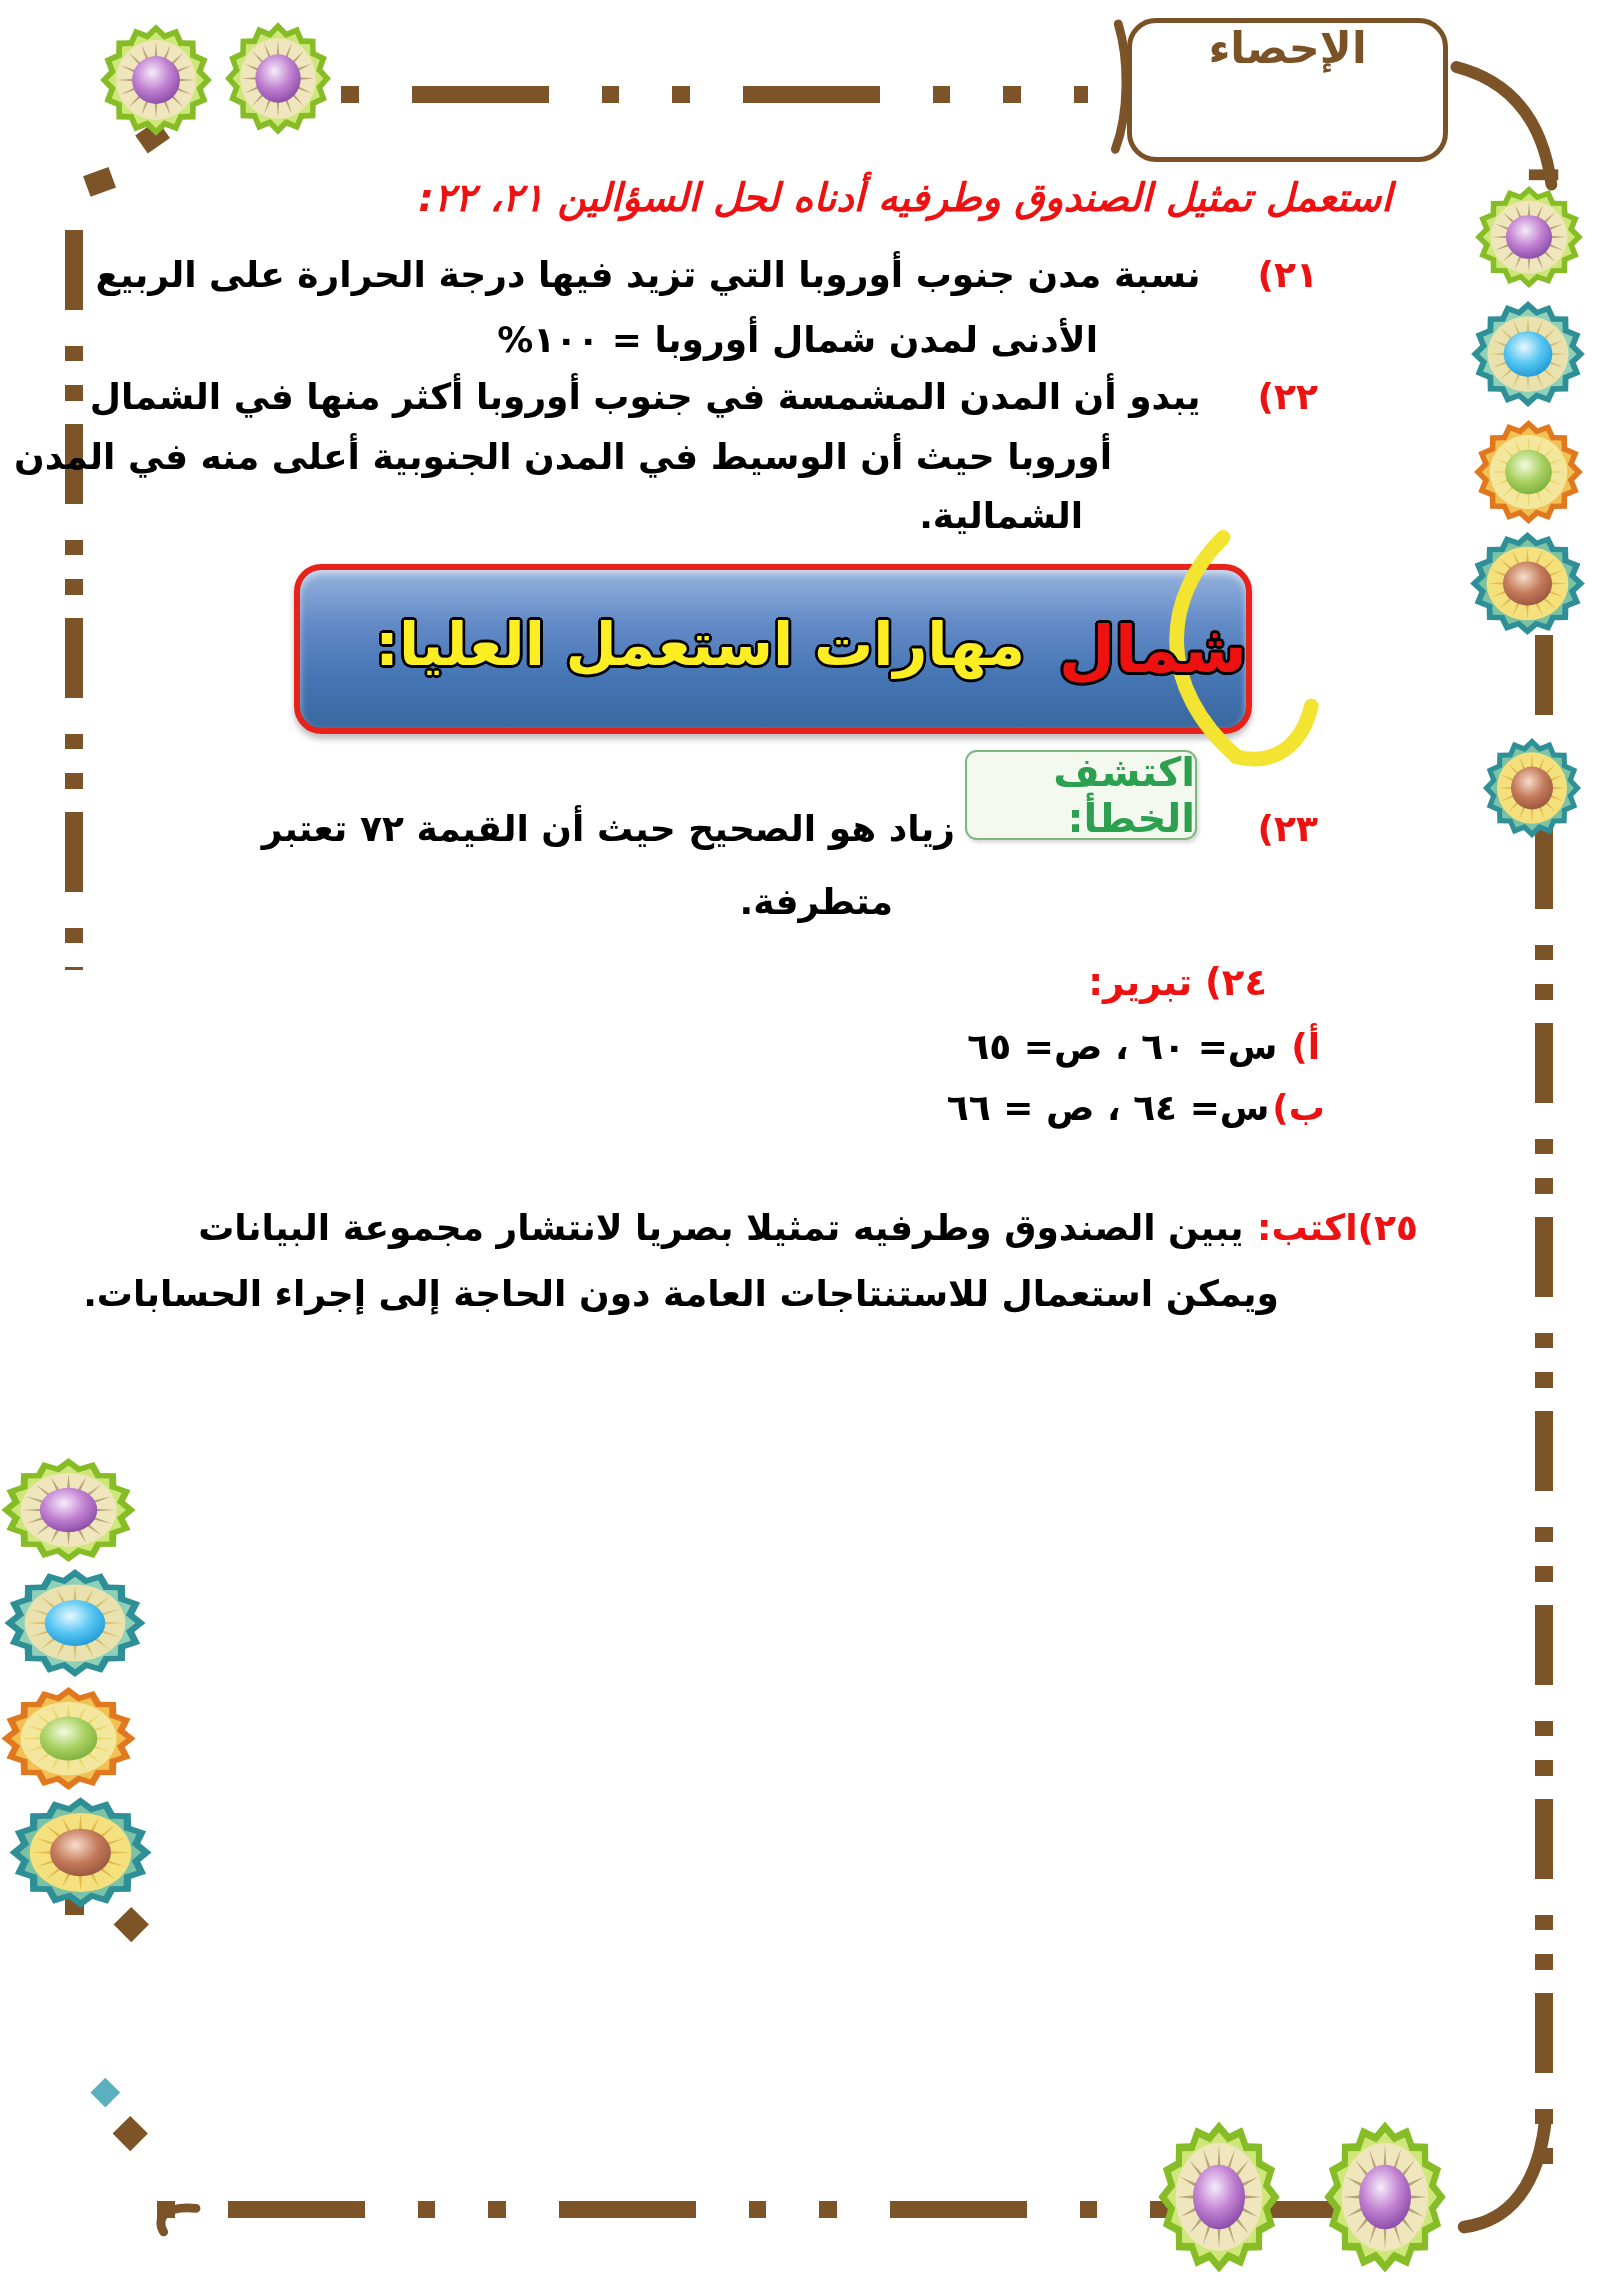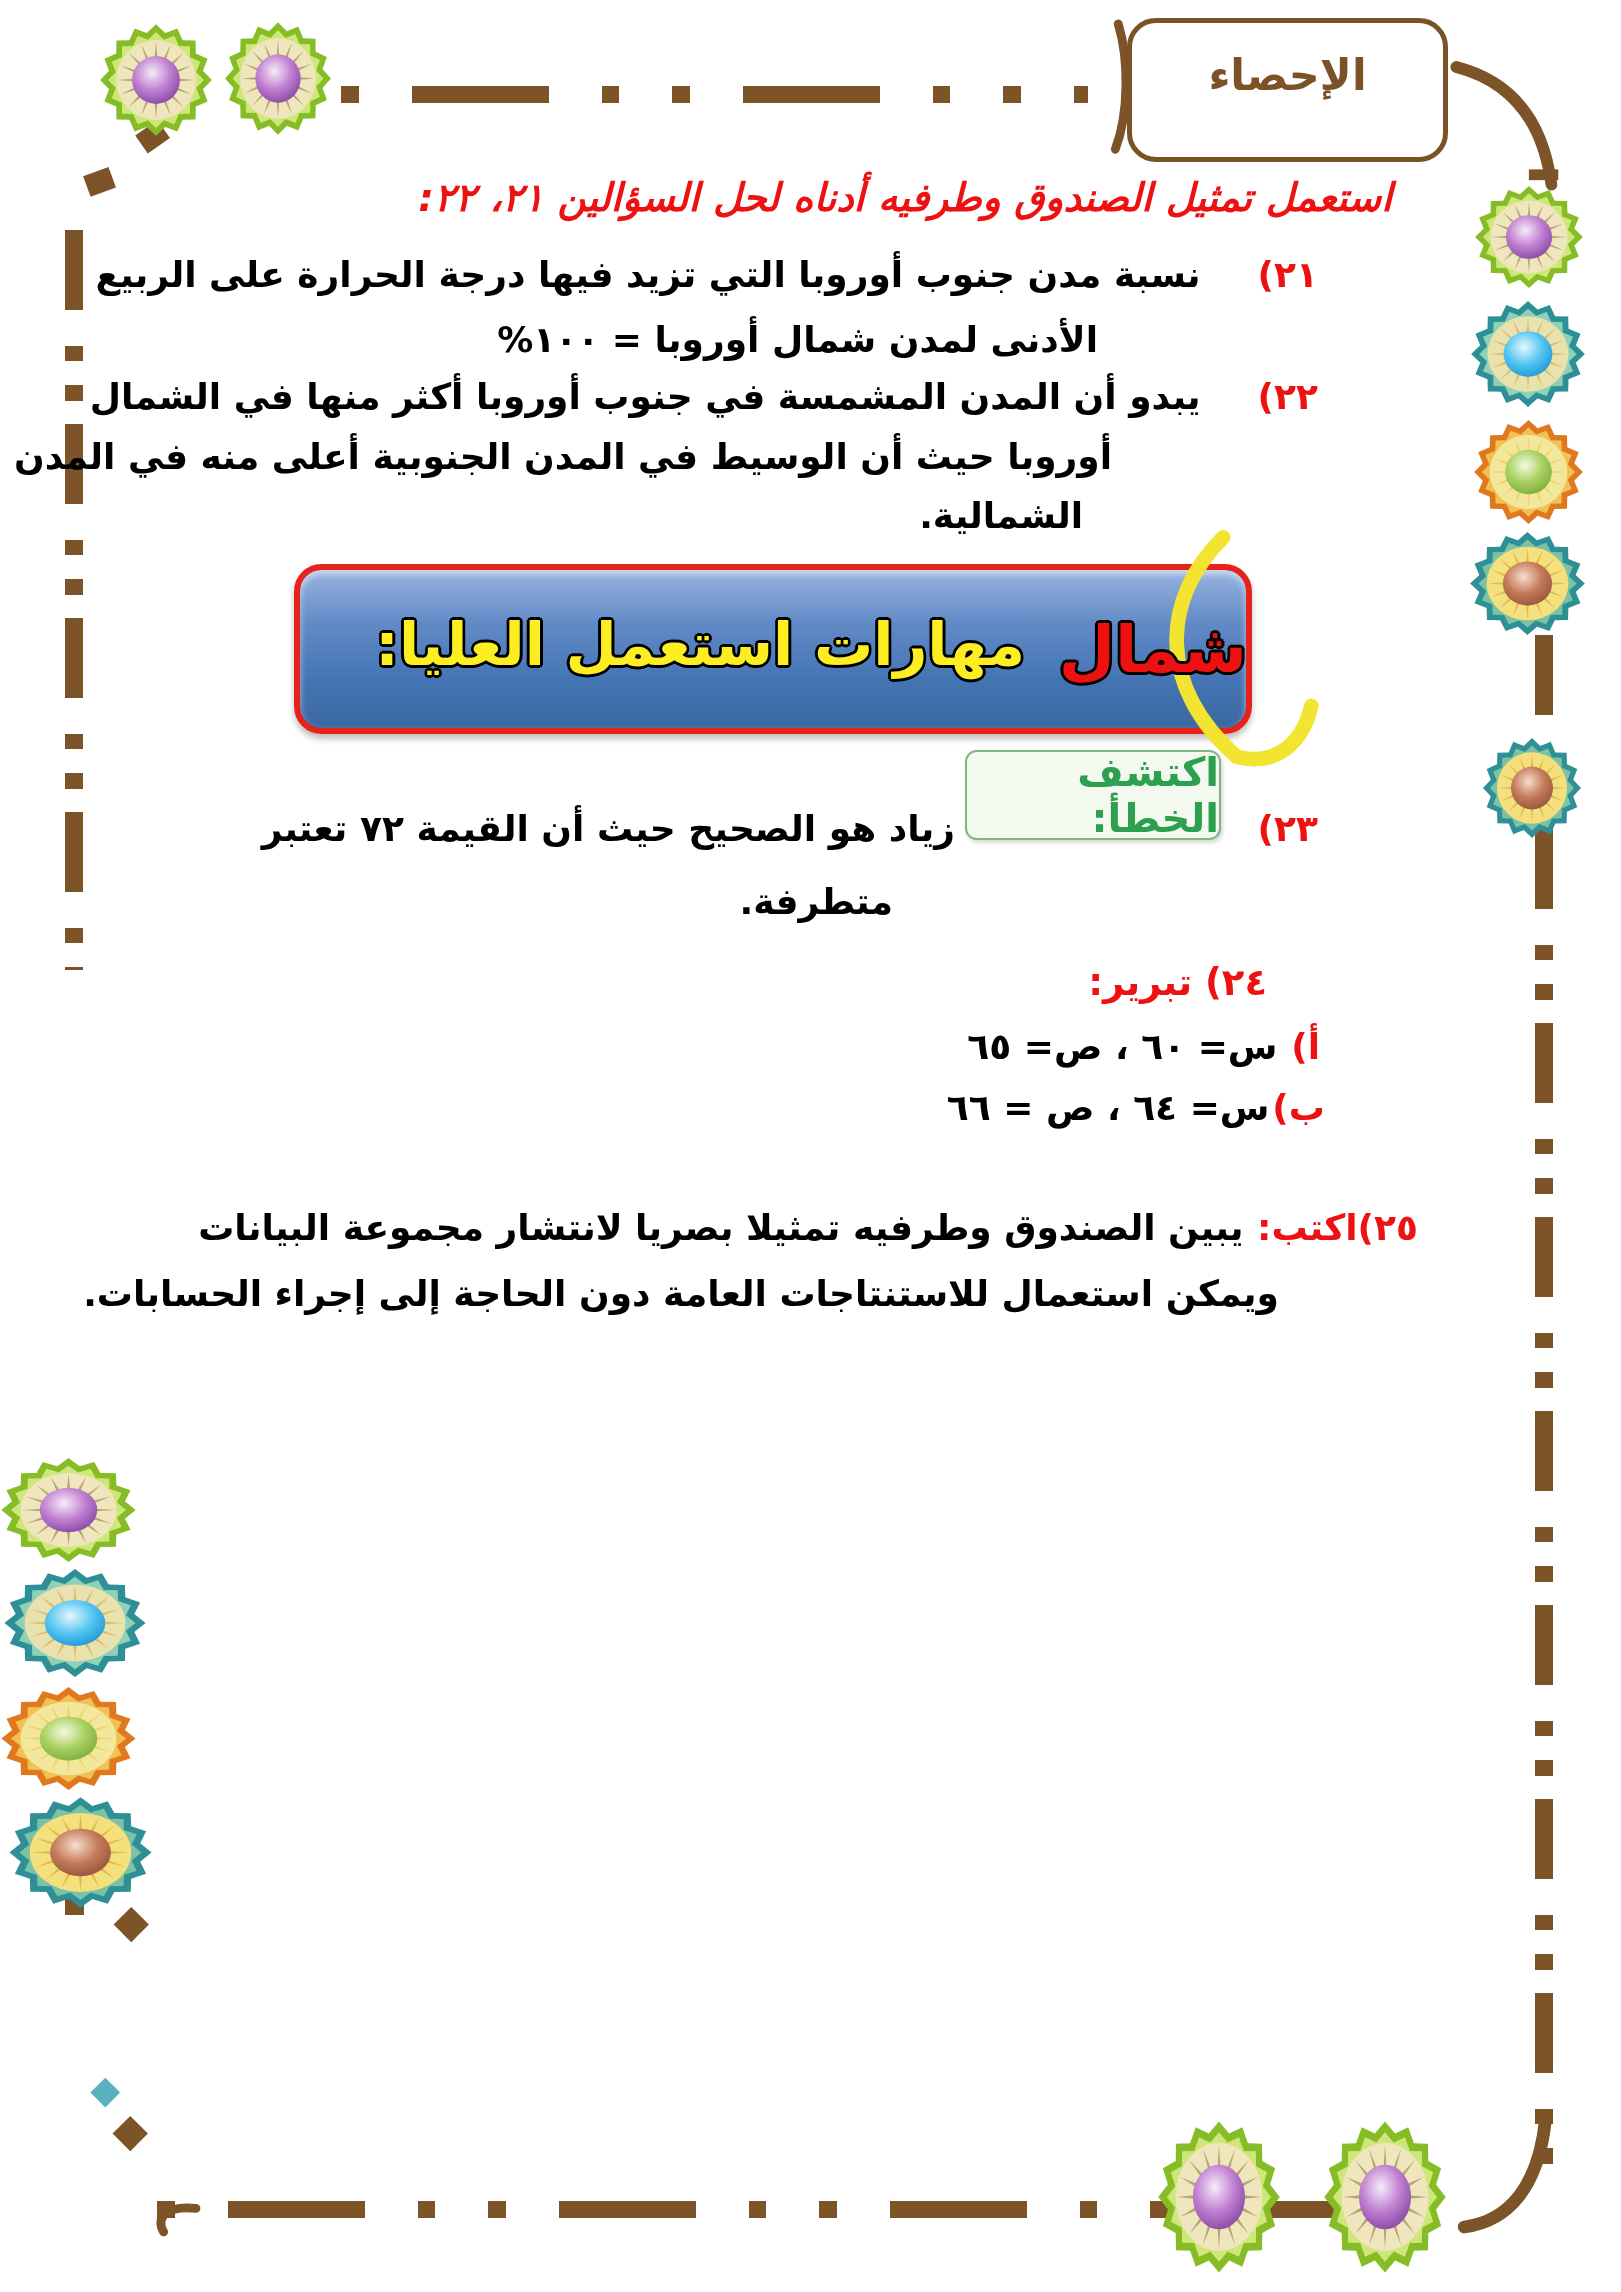--- a/index.html
+++ b/index.html
@@ -9,35 +9,35 @@
   .dashH{position:absolute;height:16.7px;
     background:repeating-linear-gradient(90deg,#7d5427 0 17.6px,transparent 17.6px 71px,
       #7d5427 71px 208px,transparent 208px 261px,#7d5427 261px 278px,transparent 278px 331px);}
   .dashV{position:absolute;width:17.6px;
     background:repeating-linear-gradient(180deg,#7d5427 0 80px,transparent 80px 116px,
       #7d5427 116px 131px,transparent 131px 155px,#7d5427 155px 171px,transparent 171px 194px);}
   .mark{position:absolute;background:#7d5427;}
   .flower{position:absolute;display:block;}
   .overlay{position:absolute;left:0;top:0;pointer-events:none;}
   .title-box{position:absolute;left:1127px;top:17.6px;width:321px;height:144px;box-sizing:border-box;
-    border:5.9px solid #7b5226;border-radius:29px;display:flex;align-items:center;justify-content:center;
+    border:5.9px solid #7b5226;border-radius:29px;display:flex;align-items:flex-start;justify-content:center;
     padding-bottom:30px;color:#7b5226;font-size:43px;direction:rtl;}
   .heading{position:absolute;direction:rtl;white-space:nowrap;color:#ee1111;font-size:39px;line-height:65px;}
   .qline{position:absolute;display:flex;direction:rtl;white-space:nowrap;color:#000;
     font-size:36px;line-height:59px;}
   .red{color:#ee1111;}
   .banner{position:absolute;left:294px;top:564px;width:958px;height:170px;box-sizing:border-box;
     border:6.9px solid #e6221b;border-radius:27.4px;
     background:linear-gradient(180deg,#96b3de 0%,#6189c6 35%,#4474b3 70%,#3a689f 100%);
     box-shadow:inset 0 3.9px 7.8px rgba(255,255,255,.55),0 4.9px 6.9px rgba(0,0,0,.25);}
   .banner-title{position:absolute;direction:rtl;white-space:nowrap;color:#fdee24;font-size:59px;line-height:98px;
     text-shadow:-2.9px 0 #000,2.9px 0 #000,0 -2.9px #000,0 2.9px #000,-2px -2px #000,2px 2px #000,2px -2px #000,-2px 2px #000;}
   .masail{position:absolute;direction:rtl;white-space:nowrap;color:#ee1111;font-size:65px;line-height:108px;
     text-shadow:-2.9px 0 #000,2.9px 0 #000,0 -2.9px #000,0 2.9px #000,-2px -2px #000,2px 2px #000,2px -2px #000,-2px 2px #000;}
-  .green-box{position:absolute;left:965px;top:750px;width:256px;height:90px;box-sizing:border-box;
+  .green-box{position:absolute;left:965px;top:750px;width:232px;height:90px;box-sizing:border-box;
     border:2.9px solid #7cb87c;border-radius:11.8px;background:#f4f9f0;display:flex;align-items:center;
     justify-content:center;direction:rtl;color:#2ca04e;font-size:40px;box-shadow:2px 2.9px 3.9px rgba(0,0,0,.15);}
 </style>
 </head>
 <body>
 
 <div class="page">
 
   <div class="dashH" style="left:341px;top:86px;width:747px;"></div>
   <div class="dashH" style="left:157px;top:2201px;width:1313px;"></div>

